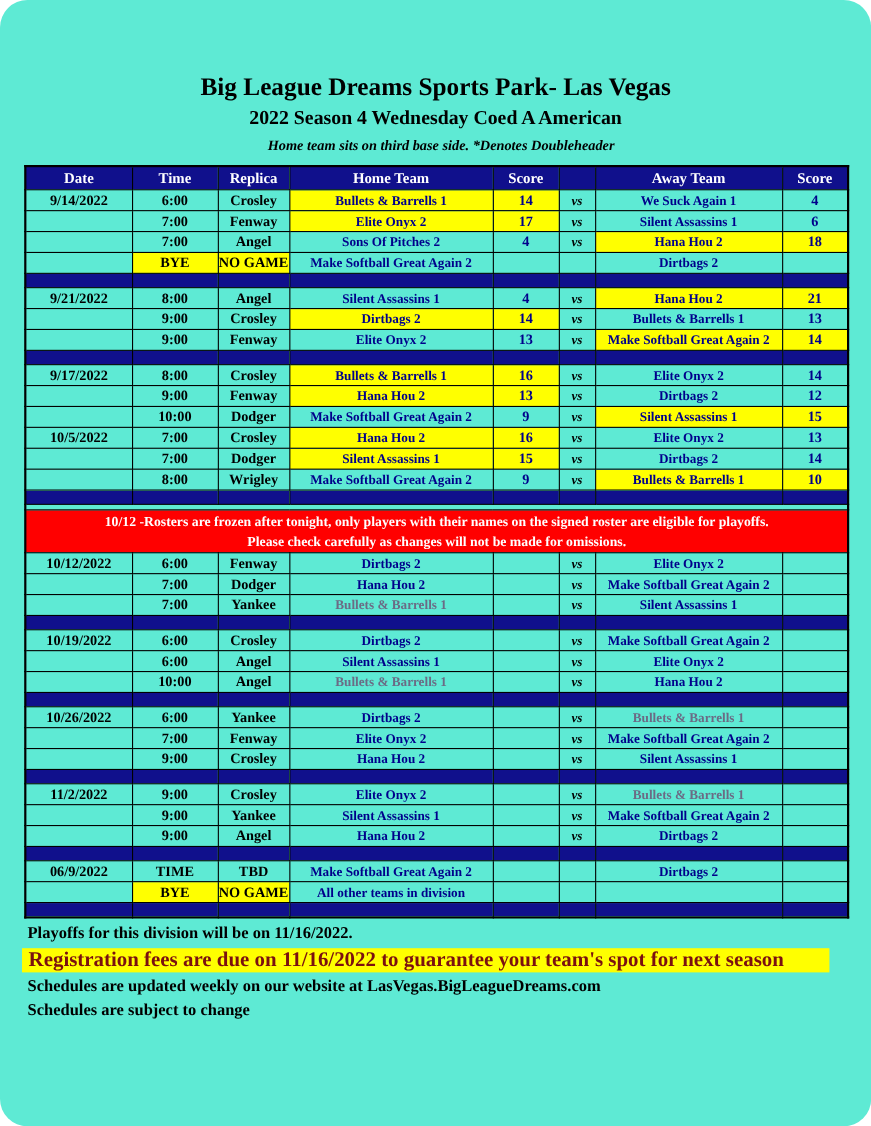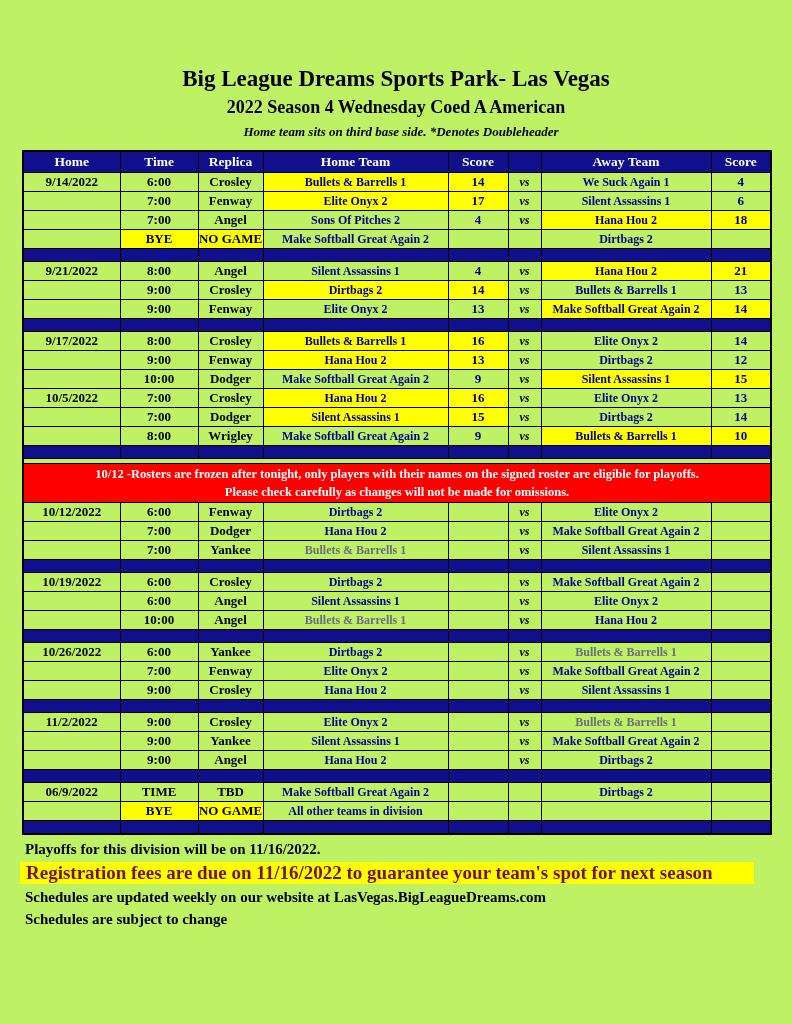--- a/index.html
+++ b/index.html
@@ -1,18 +1,18 @@
 <!DOCTYPE html>
 <html><head>
 <meta charset="utf-8">
 <style>
   html,body{margin:0;padding:0;background:#fff;}
   .page{
-    position:relative;width:792px;height:1024px;background:#bef264;
-    font-family:"Liberation Serif", serif;font-weight:bold;overflow:hidden;
+    position:relative;width:792px;height:1024px;background:#5eead4;
+    font-family:"Liberation Serif", serif;font-weight:bold;overflow:hidden;border-radius:25px;
   }
   .title{padding-top:64px;text-align:center;font-size:23px;color:#000;line-height:30px;}
   .subtitle{text-align:center;font-size:18px;color:#000;line-height:22px;margin-top:2px;}
   .note{text-align:center;font-size:13px;font-style:italic;color:#000;line-height:16px;margin-top:6px;padding-left:10px;}
 
   table.sched{
     border-collapse:collapse;table-layout:fixed;width:748px;
     margin:10px 0 0 22px;border:2px solid #000;
   }
   table.sched td, table.sched th{
@@ -57,21 +57,21 @@
         <col style="width:78px">
         <col style="width:65px">
       <col style="width:185px">
         <col style="width:60px">
         <col style="width:33px">
       <col style="width:170px">
         <col style="width:60px">
     </colgroup>
     <thead>
       <tr>
-        <th>Home</th>
+        <th>Date</th>
         <th>Time</th>
         <th>Replica</th>
         <th>Home Team</th>
         <th>Score</th>
         <th></th>
         <th>Away Team</th>
         <th>Score</th>
       </tr>
     </thead>
     <tbody id="schedule-body">

